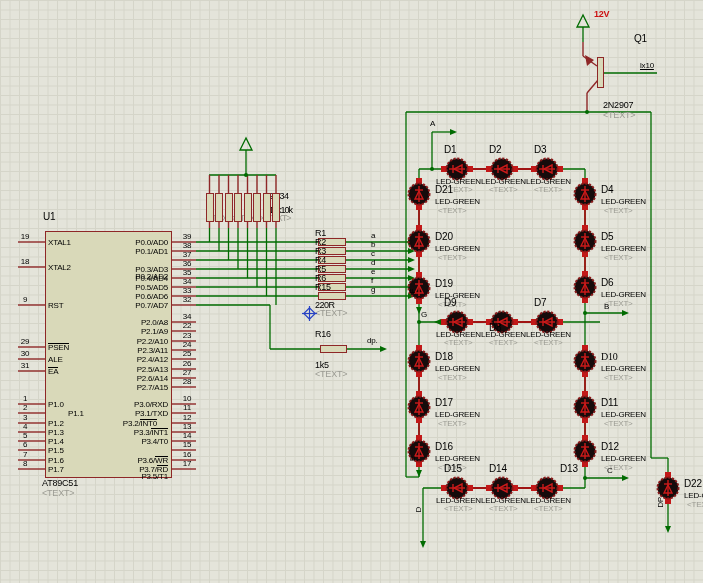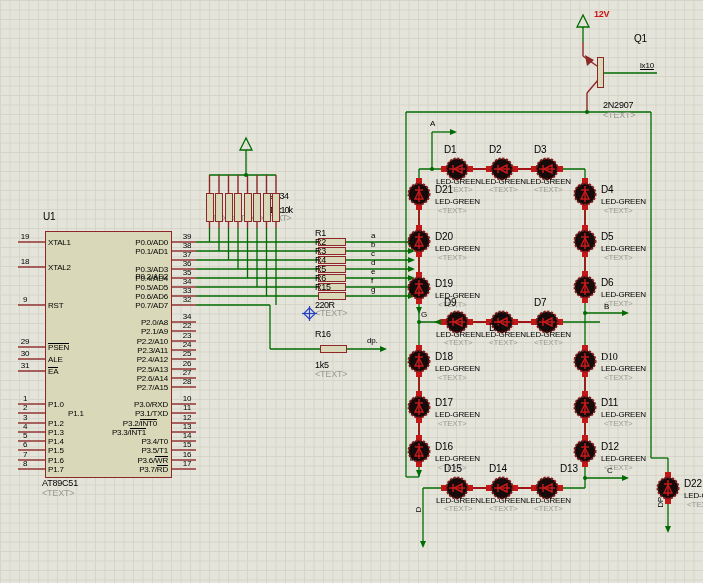--- a/index.html
+++ b/index.html
@@ -451,25 +451,25 @@
     <div class="t small" style="left: 90px; top: 374px; width: 78px; text-align: right;">P2.6/A14</div>
     <div class="t small" style="left: 177px; top: 377px; width: 20px; text-align: center;">28</div>
     <div class="t small" style="left: 90px; top: 383px; width: 78px; text-align: right;">P2.7/A15</div>
     <div class="t small" style="left: 177px; top: 394px; width: 20px; text-align: center;">10</div>
     <div class="t small" style="left: 90px; top: 400px; width: 78px; text-align: right;">P3.0/RXD</div>
     <div class="t small" style="left: 177px; top: 403px; width: 20px; text-align: center;">11</div>
     <div class="t small" style="left: 90px; top: 409px; width: 78px; text-align: right;">P3.1/TXD</div>
     <div class="t small" style="left: 177px; top: 413px; width: 20px; text-align: center;">12</div>
     <div class="t small" style="left: 79px; top: 419px; width: 78px; text-align: right;">P3.2/<span class="bar">INT0</span></div>
     <div class="t small" style="left: 177px; top: 422px; width: 20px; text-align: center;">13</div>
-    <div class="t small" style="left: 90px; top: 428px; width: 78px; text-align: center;">P3.3/<span class="bar">INT1</span></div>
+    <div class="t small" style="left: 90px; top: 428px; width: 78px; text-align: right;">P3.3/<span class="bar">INT1</span></div>
     <div class="t small" style="left: 177px; top: 431px; width: 20px; text-align: center;">14</div>
     <div class="t small" style="left: 90px; top: 437px; width: 78px; text-align: right;">P3.4/T0</div>
     <div class="t small" style="left: 177px; top: 440px; width: 20px; text-align: center;">15</div>
-    <div class="t small" style="left: 90px; top: 446px; width: 78px; text-align: right;">P3.5/T1</div>
+    <div class="t small" style="left: 90px; top: 472px; width: 78px; text-align: right;">P3.5/T1</div>
     <div class="t small" style="left: 177px; top: 450px; width: 20px; text-align: center;">16</div>
     <div class="t small" style="left: 90px; top: 456px; width: 78px; text-align: right;">P3.6/<span class="bar">WR</span></div>
     <div class="t small" style="left: 177px; top: 459px; width: 20px; text-align: center;">17</div>
     <div class="t small" style="left: 90px; top: 465px; width: 78px; text-align: right;">P3.7/<span class="bar">RD</span></div>
     <div class="body" style="left: 205.5px; top: 193px; width: 8px; height: 29px;"></div>
     <div class="body" style="left: 215px; top: 193px; width: 8px; height: 29px;"></div>
     <div class="body" style="left: 224.5px; top: 193px; width: 8px; height: 29px;"></div>
     <div class="body" style="left: 234px; top: 193px; width: 8px; height: 29px;"></div>
     <div class="body" style="left: 243.5px; top: 193px; width: 8px; height: 29px;"></div>
     <div class="body" style="left: 253px; top: 193px; width: 8px; height: 29px;"></div>

